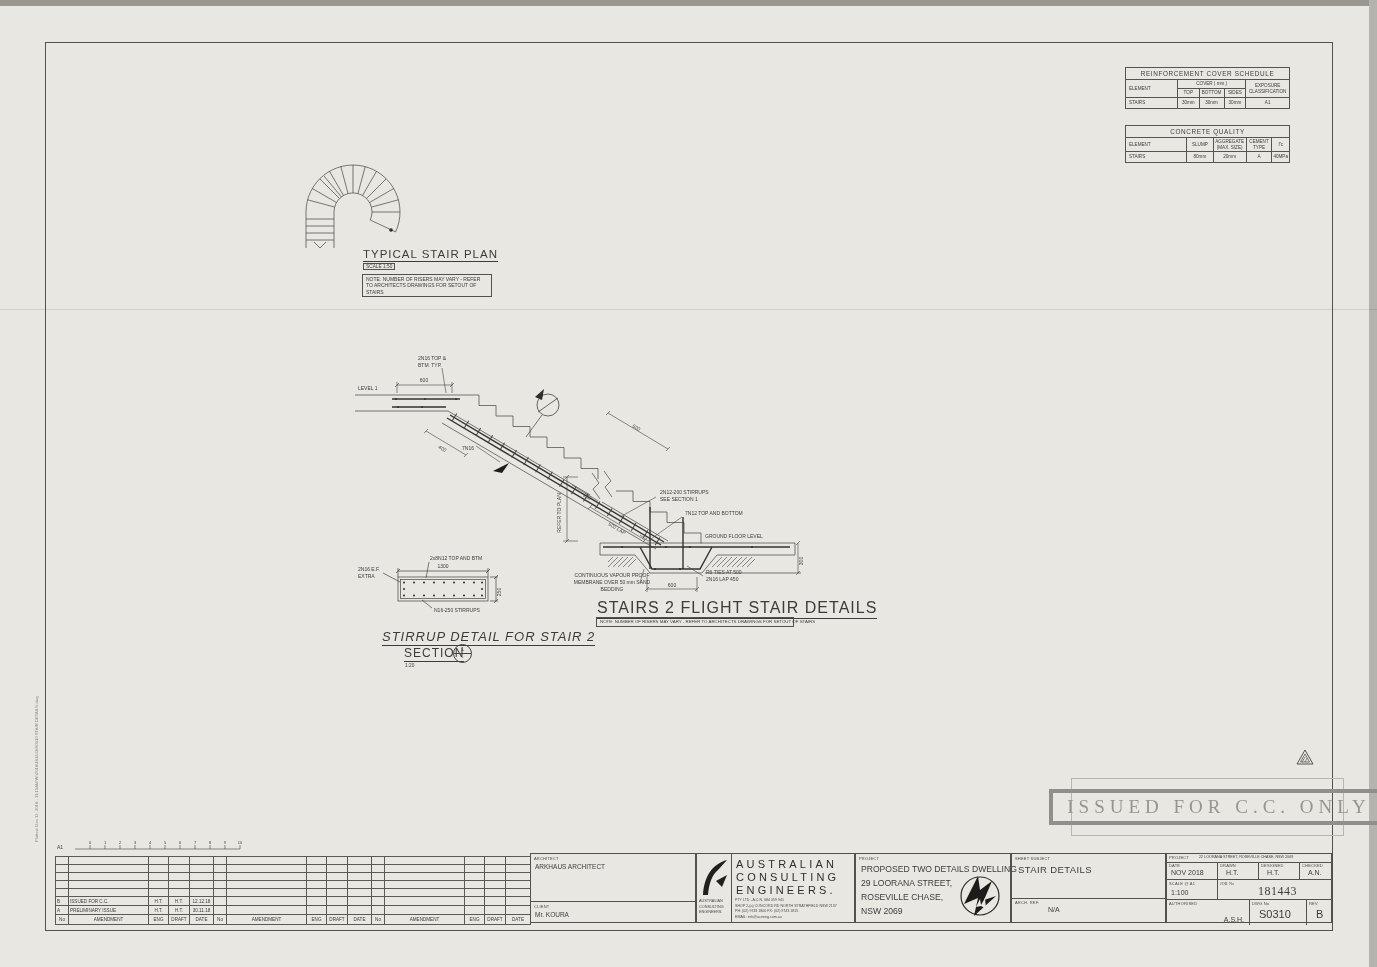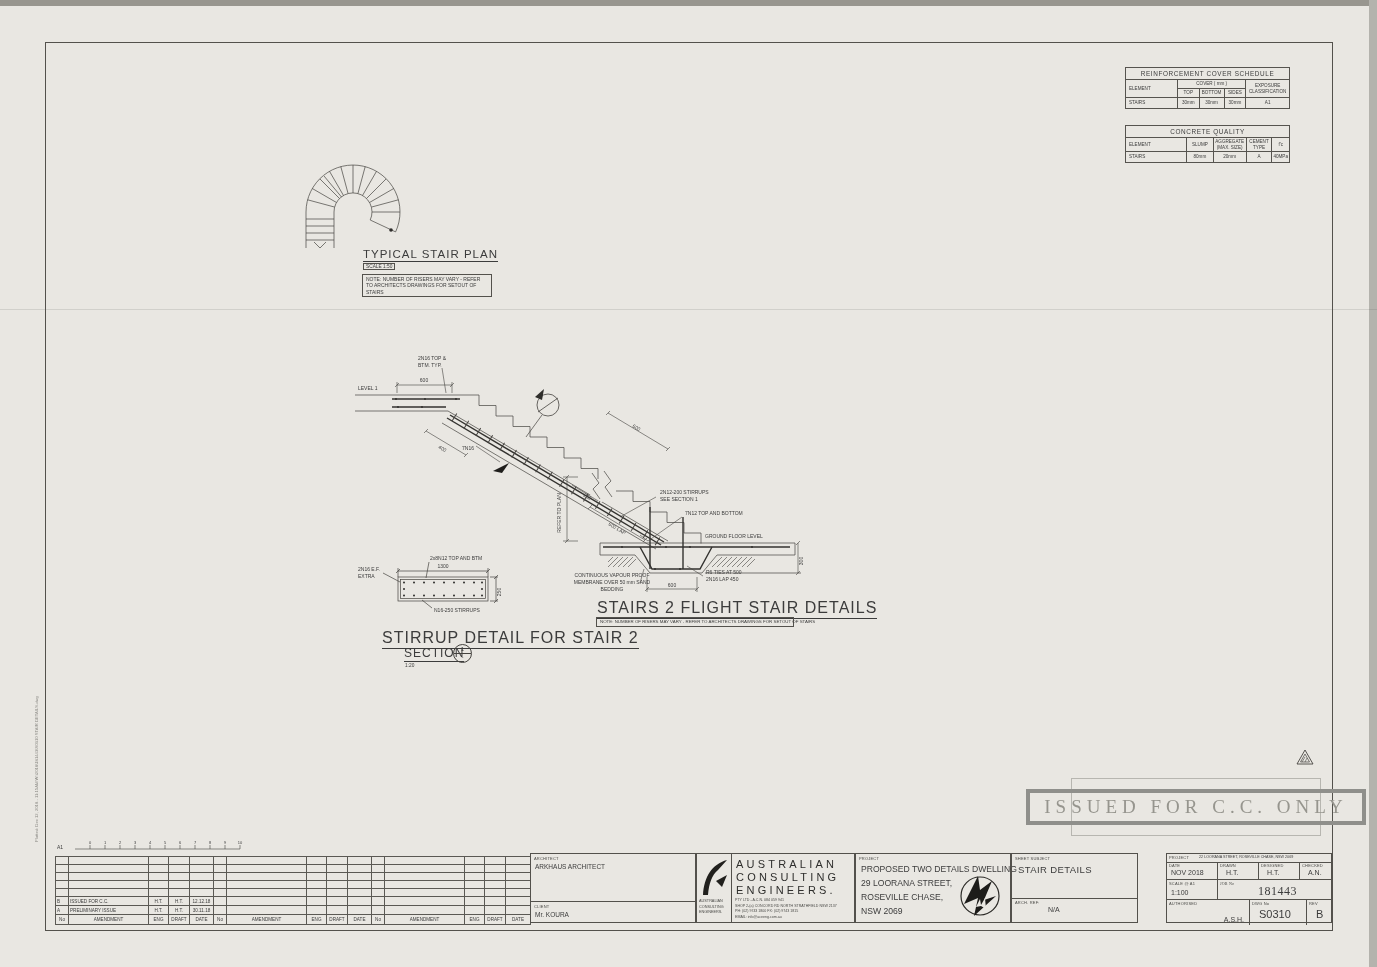--- a/index.html
+++ b/index.html
@@ -10,21 +10,21 @@
   .utitle{border-bottom:1px solid #3c3c3c;padding-bottom:1px;letter-spacing:1px;white-space:nowrap;text-align:center;}
   .notebox{border:1px solid #53514c;padding:1px 3px;font-size:5px;line-height:1.25;background:transparent;}
   .schedtbl{border-collapse:collapse;width:100%;background:rgba(255,255,255,0.0);}
   .schedtbl td,.schedtbl th{border:1px solid #56544f;font-weight:normal;padding:0 1px;
        text-align:center;vertical-align:middle;line-height:1.1;}
   .revtbl{border-collapse:collapse;table-layout:fixed;}
   .revtbl td{border:1px solid #5b5954;font-size:4.6px;padding:0 1px;overflow:hidden;white-space:nowrap;}
   svg text{font-family:"Liberation Sans",sans-serif;fill:#3c3c3c;}
   .tb-label{font-size:4px;color:#4a4a47;letter-spacing:.2px;}
   .cellbox{position:absolute;border:1px solid #53514c;box-sizing:border-box;}
-  .stamp-outer{border:1px solid #b7b6b0;display:flex;align-items:center;justify-content:center;}
+  .stamp-outer{border:1px solid #b7b6b0;display:flex;align-items:center;justify-content:center;padding-left:23px;}
   .stamp-inner{border:4px solid #8f8f8b;padding:3px 14px;color:#96958e;
        font-family:"Liberation Serif",serif;font-size:19px;letter-spacing:5px;white-space:nowrap;}
   .bigname{letter-spacing:3.2px;font-size:11px;line-height:13px;white-space:nowrap;color:#2e2e2c;}
   .fineprint{font-size:3.6px;line-height:1.55;color:#4a4a47;white-space:nowrap;}
 </style>
 </head>
 <body>
 
 <div class="sheet">
 
@@ -307,21 +307,21 @@
     </g>
     <g font-size="5">
       <text x="80" y="12">2x8N12 TOP AND BTM</text>
       <text x="8" y="23">2N16 E.F.</text>
       <text x="8" y="30">EXTRA</text>
       <text x="93" y="20" text-anchor="middle">1300</text>
       <text x="151" y="44" transform="rotate(-90 151 44)" text-anchor="middle">250</text>
       <text x="84" y="64">N16-250 STIRRUPS</text>
     </g>
   </svg>
-  <div class="abs utitle" style="left:382px;top:629px;font-size:16px;">STIRRUP DETAIL FOR STAIR 2</div>
+  <div class="abs utitle" style="left:382px;top:629px;font-size:13px;font-style:italic;">STIRRUP DETAIL FOR STAIR 2</div>
   <div class="abs utitle" style="left:404px;top:646px;font-size:12px;width:60px;">SECTION</div>
   <div class="abs" style="left:453px;top:644px;width:17px;height:17px;border:1px solid #45433f;border-radius:50%;text-align:center;">
     <div style="font-size:6px;line-height:8px;border-bottom:1px solid #45433f;">1</div>
     <div style="font-size:6px;line-height:7px;">-</div>
   </div>
   <div class="abs" style="left:405px;top:663px;font-size:4.8px;">1:20</div>
 
   <svg class="abs" style="left:1296px;top:749px;" width="18" height="16" viewBox="0 0 18 16">
     <polygon points="9,1 17,15 1,15" fill="none" stroke="#45433f" stroke-width="0.9"></polygon>
     <polygon points="9,5 13.5,13 4.5,13" fill="none" stroke="#45433f" stroke-width="0.7"></polygon>
@@ -562,21 +562,21 @@
       <div>ROSEVILLE CHASE,</div>
       <div>NSW 2069</div>
     </div>
     <svg style="position:absolute;left:102px;top:19px;" width="44" height="46" viewBox="0 0 44 46">
       <circle cx="22" cy="23" r="19" fill="none" stroke="#2c2b28" stroke-width="1.2"></circle>
       <path d="M6,31 L20,3 L22,17 L34,8 L26,27 L38,23 L16,43 L20,25 Z" fill="#1d1c1a"></path>
       <path d="M18,34 l4,-8 l1,6 l4,-7 l1,11 l-5,-3 Z" fill="#e9e7e2"></path>
     </svg>
   </div>
 
-  <div class="cellbox" style="left:1011px;top:853px;width:127px;height:70px;">
+  <div class="cellbox" style="left:1011px;top:853px;width:155px;height:70px;">
     <div class="tb-label" style="position:absolute;left:3px;top:2px;">SHEET SUBJECT</div>
     <div style="position:absolute;left:6px;top:10px;font-size:9.5px;letter-spacing:.4px;">STAIR DETAILS</div>
     <div style="position:absolute;left:0;top:44px;width:100%;border-top:1px solid #53514c;"></div>
     <div class="tb-label" style="position:absolute;left:3px;top:46px;">ARCH. REF:</div>
     <div style="position:absolute;left:36px;top:52px;font-size:7px;">N/A</div>
   </div>
 
   <div class="cellbox" style="left:1166px;top:853px;width:166px;height:70px;">
 
     <div style="position:absolute;left:0;top:0;width:100%;height:8px;border-bottom:1px solid #53514c;">

